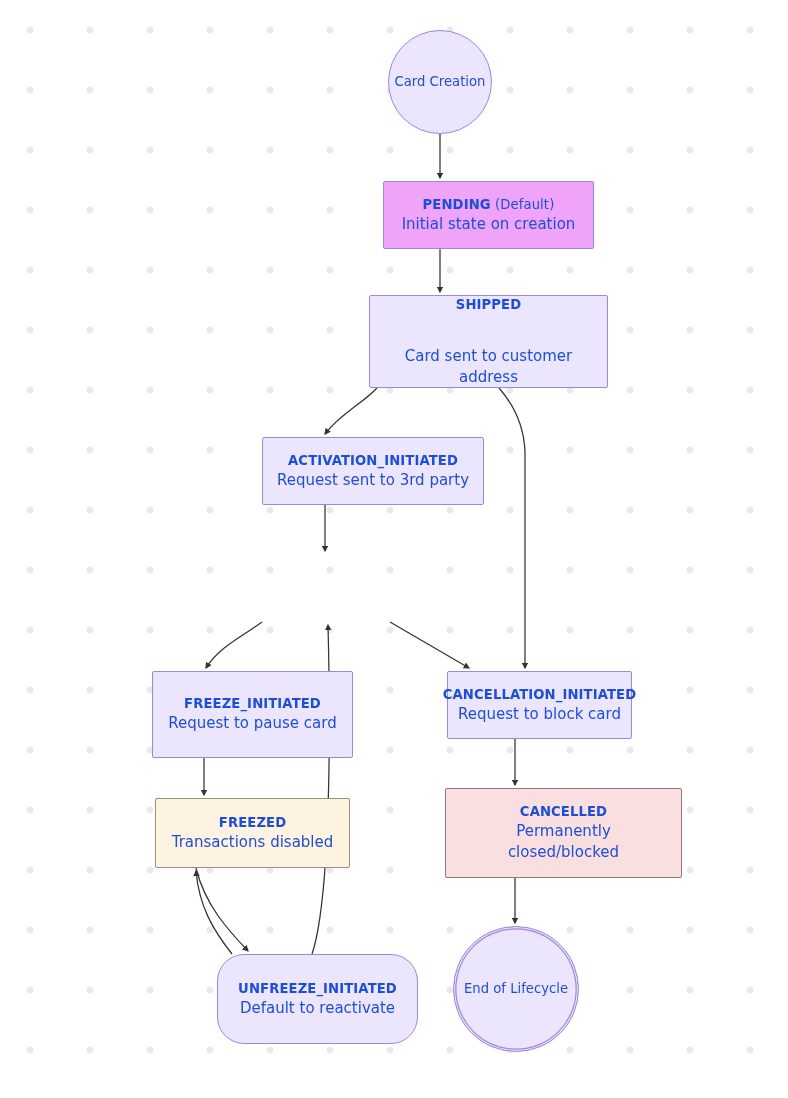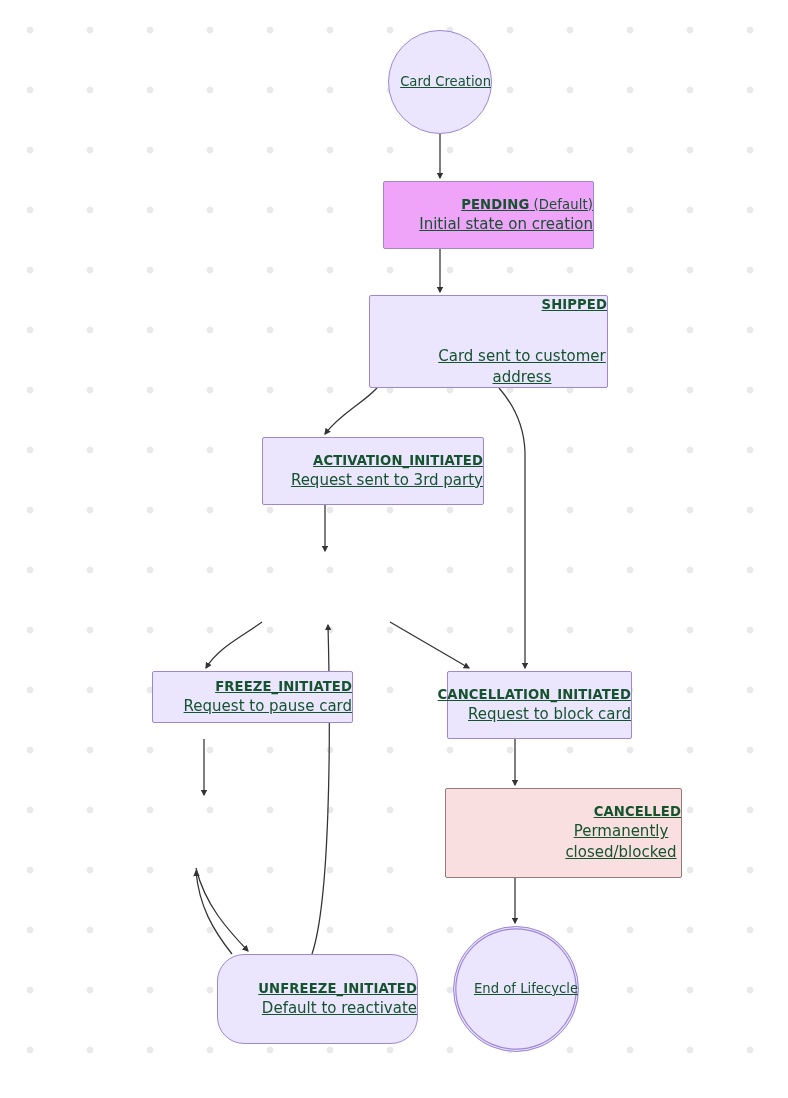--- a/index.html
+++ b/index.html
@@ -23,26 +23,25 @@
     left: 0; top: 0;
     width: 788px;
     height: 1098px;
     pointer-events: none;
   }
   .node {
     position: absolute;
     box-sizing: border-box;
     display: flex;
     flex-direction: column;
-    align-items: flex-end;
+    align-items: center;
     justify-content: center;
     text-align: center;
-    color: #14532d;
+    color: #1d4ed8;
     line-height: 1.38;
-    text-decoration: underline;
   }
   .node-rect {
     border: 1.2px solid #9e86d8;
     border-radius: 2px;
     margin-left: 48px;
   }
   .node-title {
     font-weight: bold;
     font-size: 13.2px;
     letter-spacing: 0.1px;
@@ -109,30 +108,34 @@
     <div class="node-title">SHIPPED</div>
     <div class="node-desc" style="max-width:170px;">Card sent to customer address</div>
   </div>
 
   <div class="node node-rect" style="left:214px; top:437px; width:222px; height:68px; background:#ebe6fd; border-color:#9e86d8;">
     <div class="node-title">ACTIVATION_INITIATED</div>
     <div class="node-desc">Request sent to 3rd party</div>
   </div>
 
 
-  <div class="node node-rect" style="left:104px; top:671px; width:201px; height:52px; background:#ebe6fd; border-color:#9e86d8;">
+  <div class="node node-rect" style="left:104px; top:671px; width:201px; height:87px; background:#ebe6fd; border-color:#9e86d8;">
     <div class="node-title">FREEZE_INITIATED</div>
     <div class="node-desc">Request to pause card</div>
   </div>
 
   <div class="node node-rect" style="left:399px; top:671px; width:185px; height:68px; background:#ebe6fd; border-color:#9e86d8;">
     <div class="node-title">CANCELLATION_INITIATED</div>
     <div class="node-desc">Request to block card</div>
   </div>
 
+  <div class="node node-rect" style="left:107px; top:798px; width:195px; height:70px; background:#fdf3e0; border-color:#9a8f78;">
+    <div class="node-title">FREEZED</div>
+    <div class="node-desc">Transactions disabled</div>
+  </div>
 
   <div class="node node-rect" style="left:397px; top:788px; width:237px; height:90px; background:#fadfe1; border-color:#94787a;">
     <div class="node-title">CANCELLED</div>
     <div class="node-desc" style="max-width:120px;">Permanently closed/blocked</div>
   </div>
 
   <div class="node node-rect" style="left:169px; top:954px; width:201px; height:90px; background:#ebe6fd; border-color:#9e86d8;border-radius:27px;">
     <div class="node-title">UNFREEZE_INITIATED</div>
     <div class="node-desc">Default to reactivate</div>
   </div>

